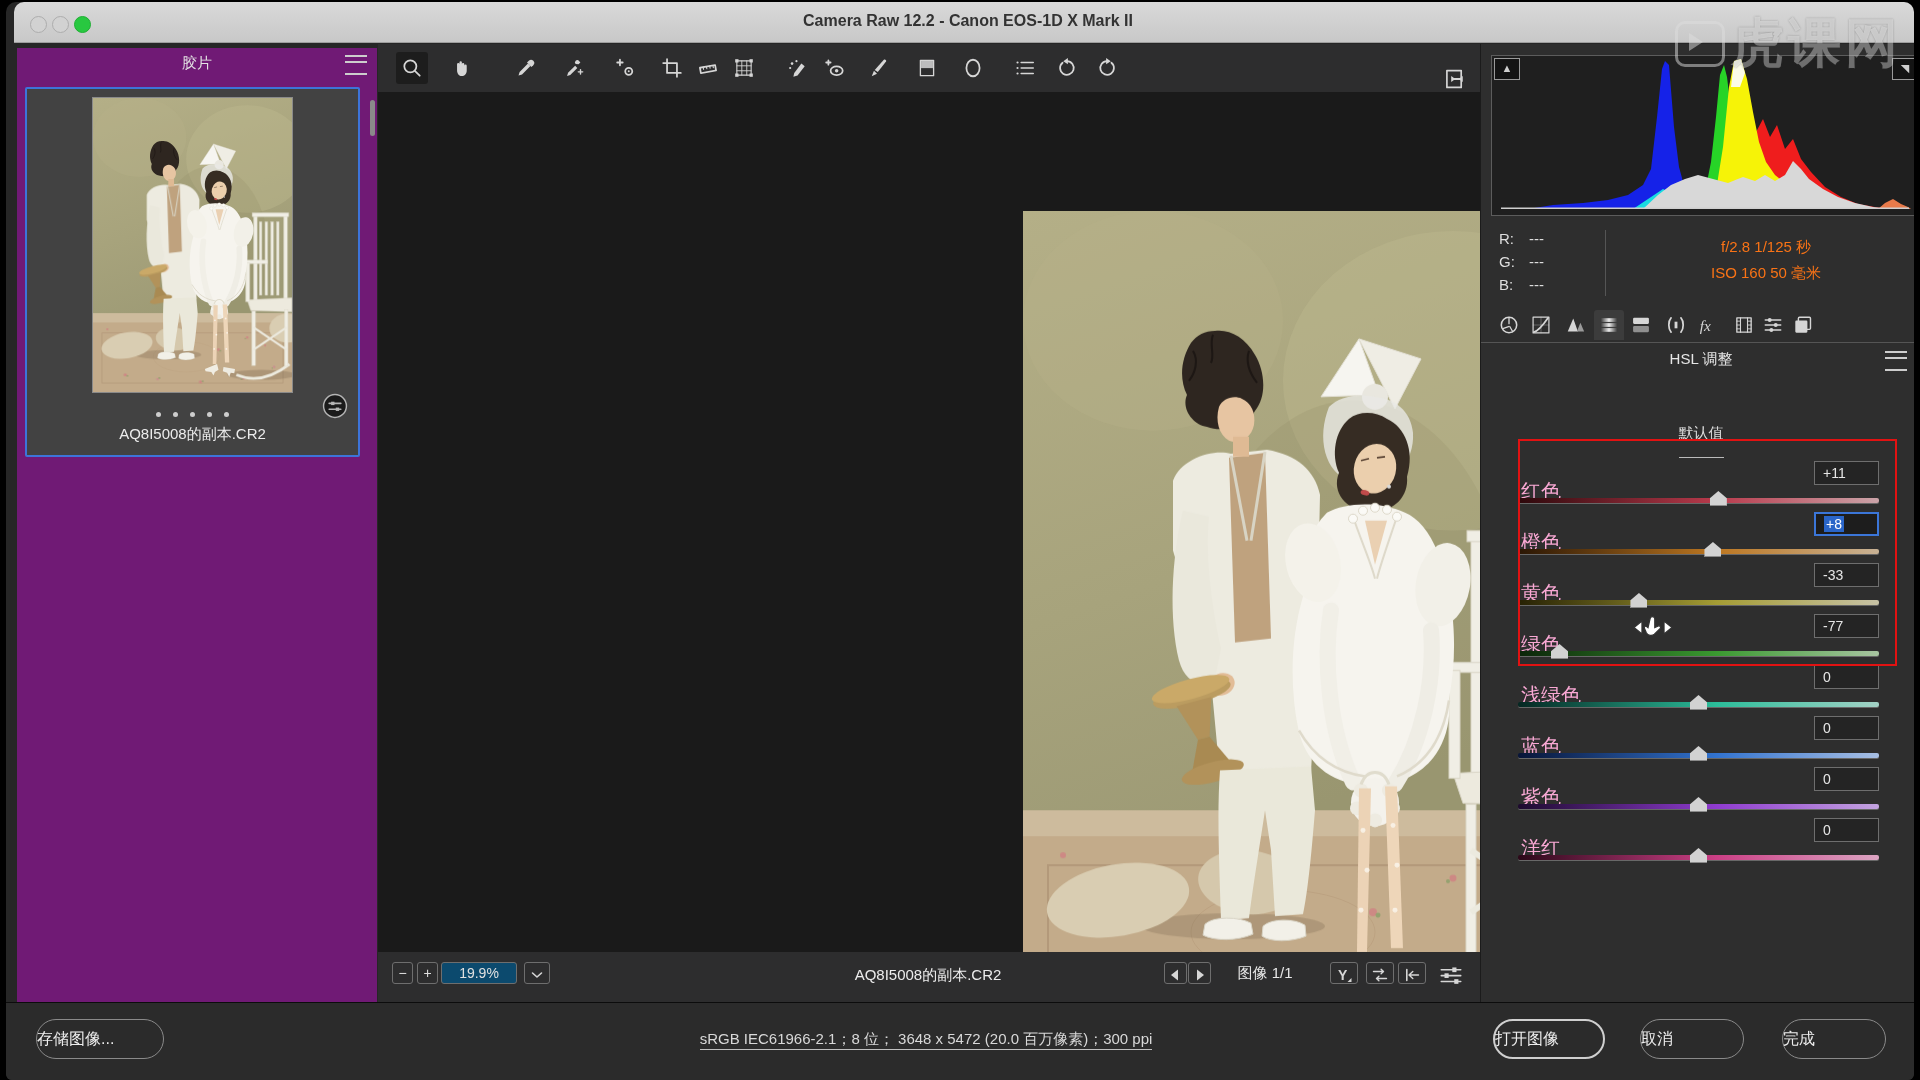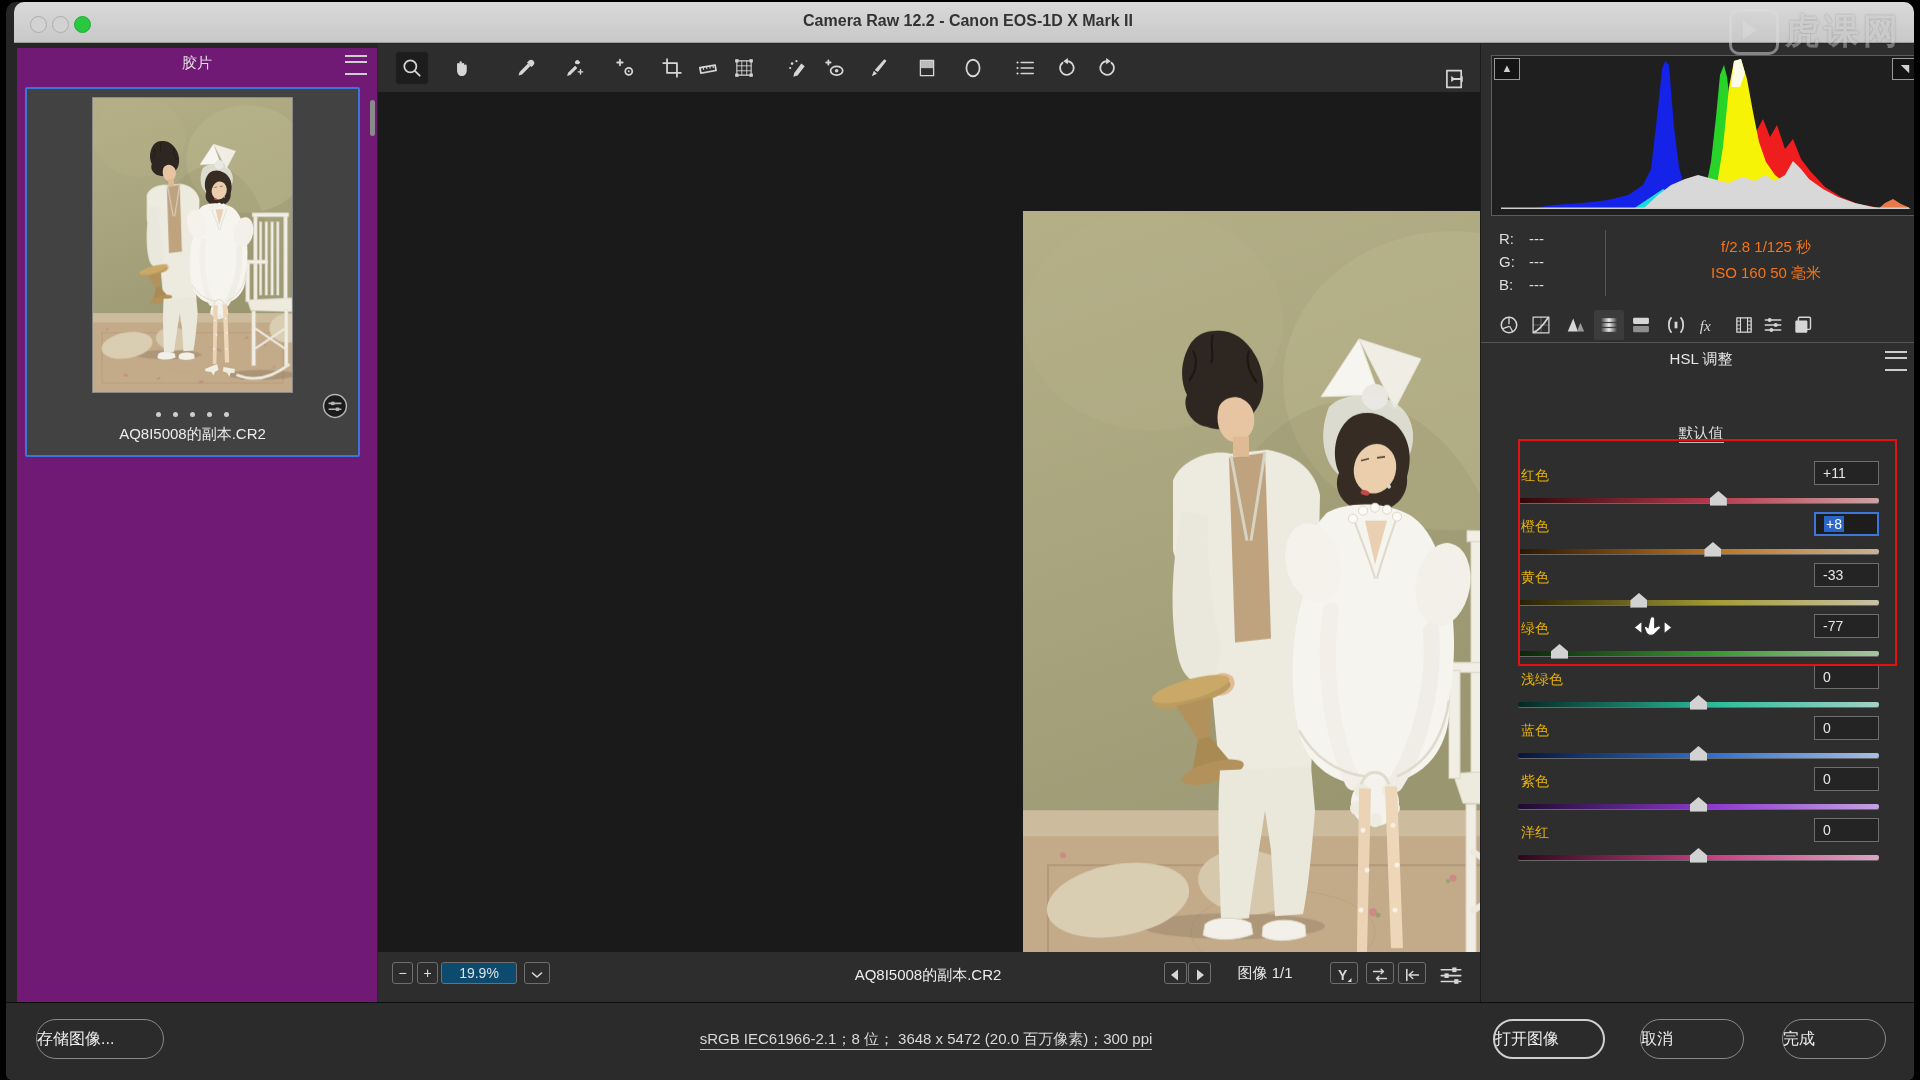--- a/index.html
+++ b/index.html
@@ -68,25 +68,25 @@
   #paneltabs{position:absolute;left:0;top:262px;width:440px;height:36px;}
   .ptab{position:absolute;top:4px;width:30px;height:30px;padding:4px;box-sizing:border-box;}
   .ptab-sel{background:#3c3c3c;border-radius:3px 3px 0 0;}
   #paneltabs-line{position:absolute;left:0;top:298px;width:440px;height:1px;background:#555;}
   #hsl-title{position:absolute;left:0;top:306px;width:100%;text-align:center;font-size:15px;color:#e6e6e6;}
   #hsl-menu{position:absolute;right:14px;top:307px;width:22px;height:16px;}
   #subtabs{position:absolute;left:8px;top:337px;width:424px;height:28px;background:#232323;border-bottom:1px solid #4a4a4a;}
   .stab{position:absolute;top:0;height:28px;line-height:28px;padding:0 18px;font-size:15px;color:#dcdcdc;border-right:1px solid #3a3a3a;}
   .stab-sel{background:#3d3d3d;}
   #default-link{position:absolute;left:0;top:380px;width:100%;text-align:center;font-size:15px;color:#dcdcdc;}
-  #default-link span{border-bottom:1px solid #bbb;padding-bottom:1px;margin-top:24px;}
+  #default-link span{border-bottom:1px solid #bbb;padding-bottom:16px;margin-top:24px;}
   
   #hsl-sliders{position:absolute;left:0;top:411px;width:440px;height:412px;}
   .srow{position:absolute;left:0;width:440px;height:51px;}
-  .slabel{position:absolute;left:40px;top:12px;font-size:14px;color:#eab308;}
+  .slabel{position:absolute;left:40px;top:23px;font-size:20px;color:#f9a8d4;}
   .sval{position:absolute;left:333px;top:6px;width:65px;height:24px;box-sizing:border-box;background:#242424;
     border:1px solid #6e6e6e;color:#e6e6e6;font-size:14px;line-height:22px;padding-left:8px;}
   .sval-edit{border:2px solid #3b76d9;line-height:20px;background:#1d1d1d;}
   .sval-edit .seltext{background:#2a65c8;color:#fff;padding:0 2px;}
   .strack{position:absolute;left:37px;top:43px;width:361px;height:5px;border-radius:2px;
     box-shadow:0 1px 0 rgba(255,255,255,.28);}
   .sthumb{position:absolute;top:36px;width:17px;height:15px;background:#d2d2d2;
     clip-path:polygon(50% 0,100% 48%,100% 100%,0 100%,0 48%);box-shadow:inset 0 -1px 0 #8a8a8a;}
   
   #annotation-rect{position:absolute;left:1518px;top:439px;width:375px;height:223px;border:2px solid #e21212;
@@ -101,21 +101,21 @@
   #open-btn{left:1487px;width:112px;line-height:36px;border:2px solid #cfcfcf;}
   #cancel-btn{left:1634px;width:104px;line-height:38px;}
   #done-btn{left:1776px;width:104px;line-height:38px;}
   #info-link{position:absolute;left:540px;top:27px;width:760px;text-align:center;font-size:15px;color:#d8d8d8;}
   #info-link span{border-bottom:1px solid #c0c0c0;padding-bottom:2px;}
   
   #watermark{position:absolute;right:18px;top:8px;z-index:60;display:flex;align-items:center;opacity:.5;pointer-events:none;}
   #wm-logo{width:44px;height:40px;border:3px solid #ddd;border-radius:10px;position:relative;margin-right:6px;}
   #wm-logo:before{content:"";position:absolute;left:11px;top:9px;border-left:14px solid #ddd;
     border-top:9px solid transparent;border-bottom:9px solid transparent;}
-  #wm-text{font-size:35px;font-weight:bold;color:rgba(235,235,235,.75);letter-spacing:4px;
+  #wm-text{font-size:53px;font-weight:bold;color:rgba(235,235,235,.75);letter-spacing:4px;
     text-shadow:0 0 2px rgba(60,60,60,.8);}
   .menu-lines{border-top:2px solid #cdcdcd;border-bottom:2px solid #cdcdcd;height:10px;position:relative;}
   .menu-lines:after{content:"";position:absolute;left:0;right:0;top:4px;border-top:2px solid #cdcdcd;}
 </style>
 </head>
 <body>
 
 <div id="window">
     <div id="canvas">
 

